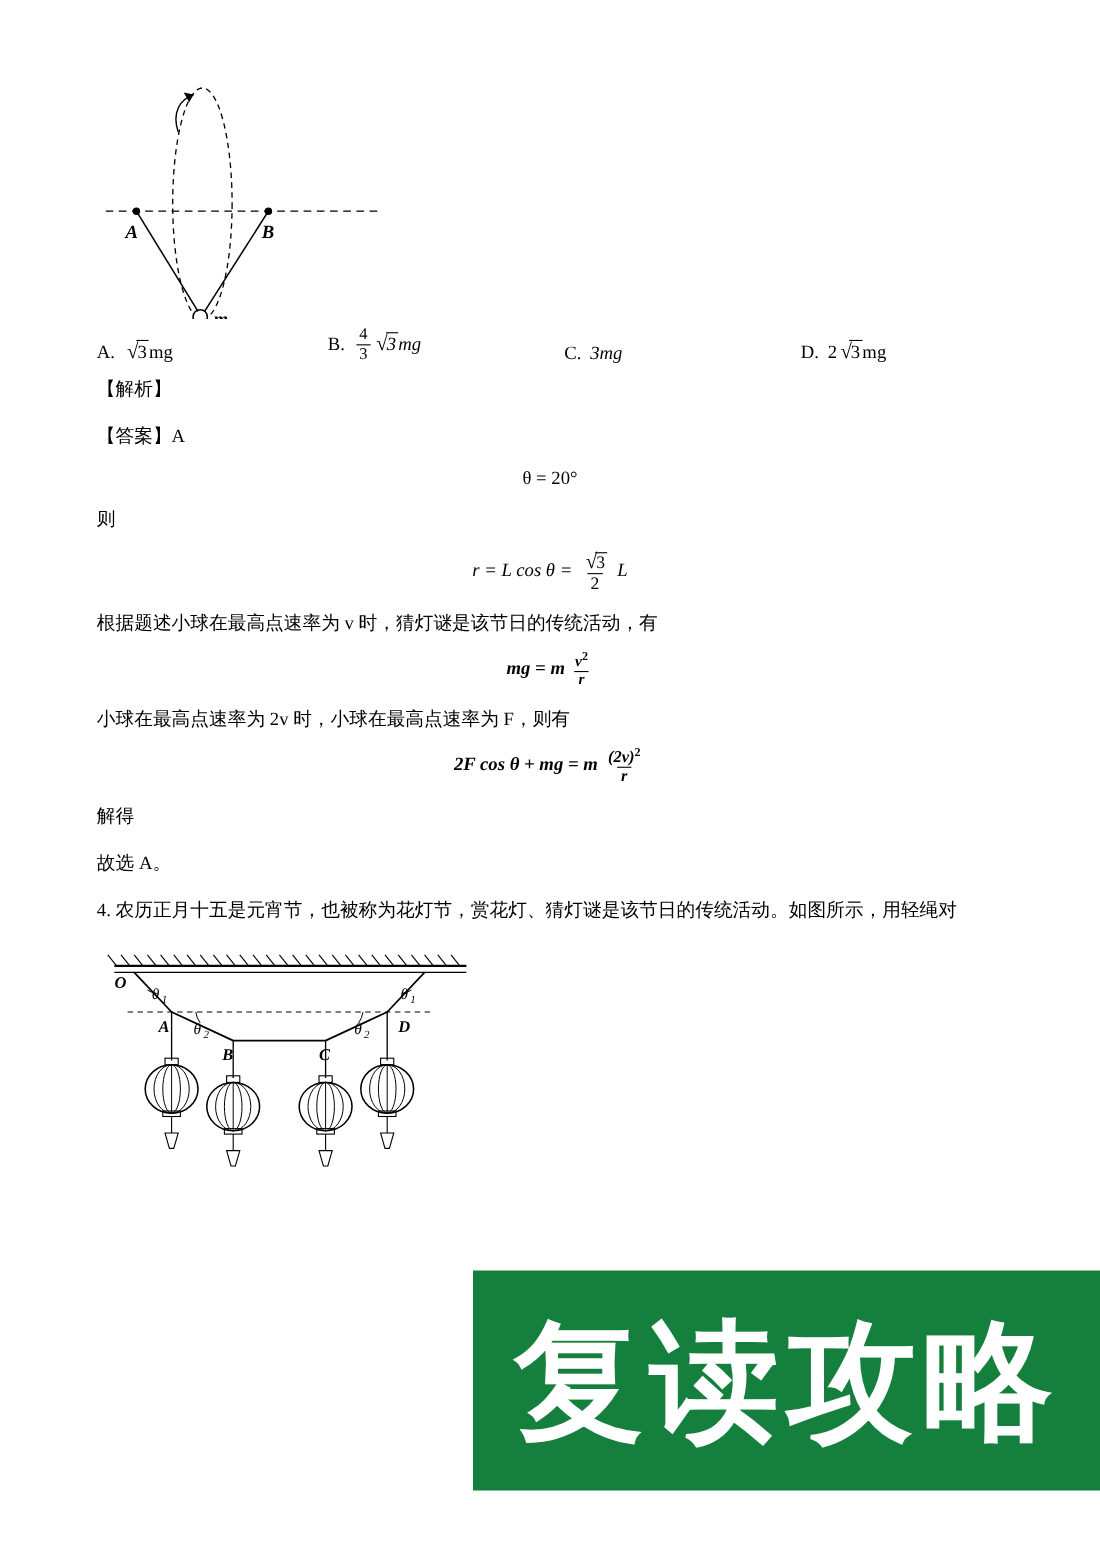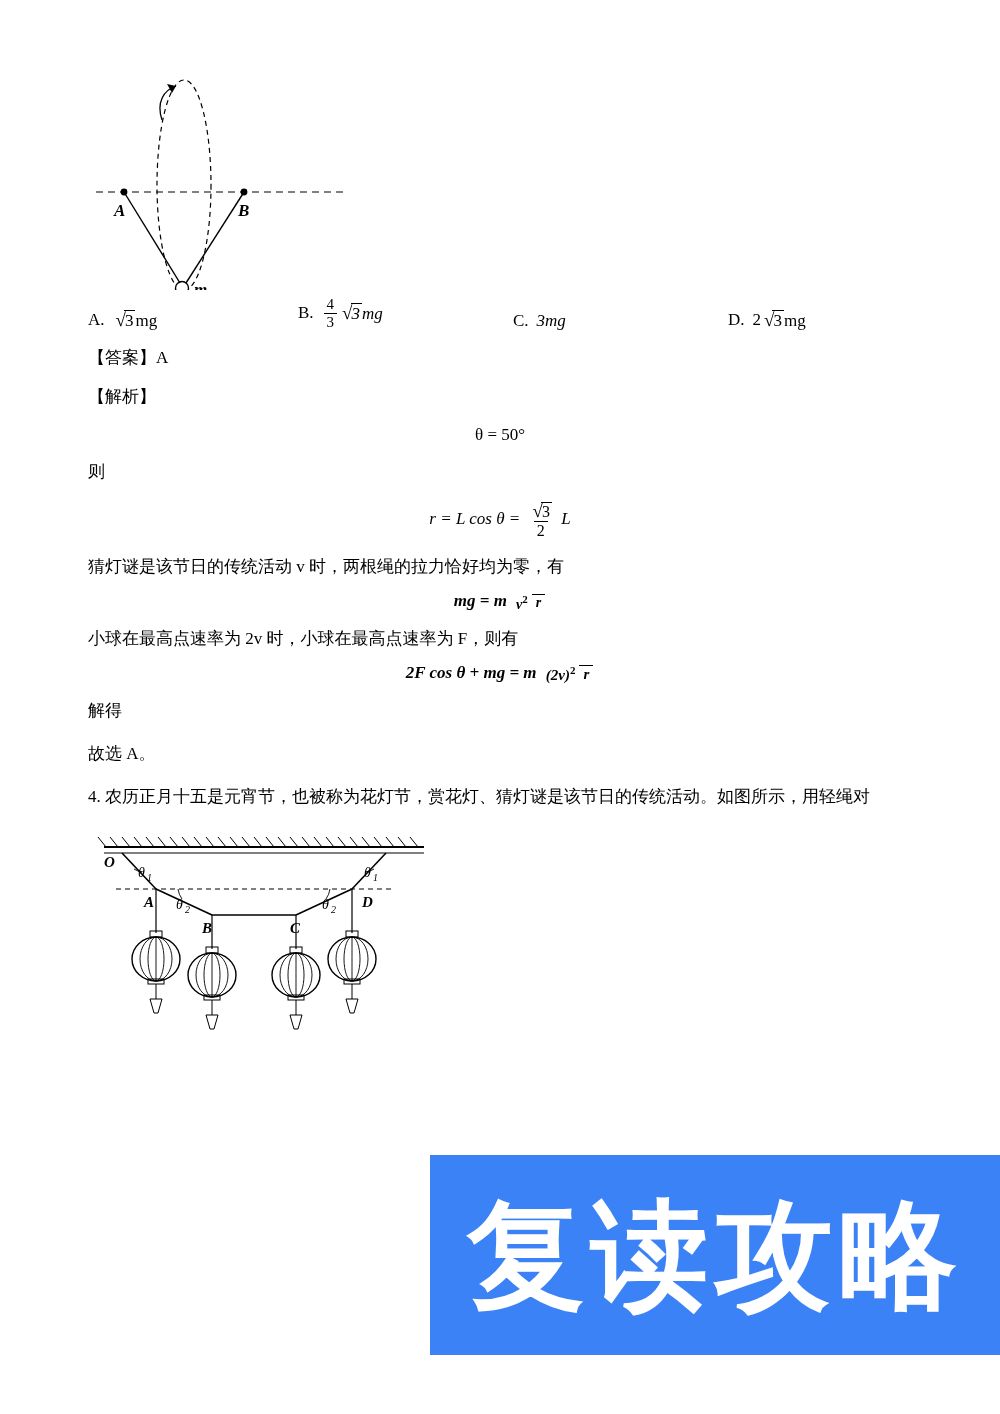--- a/index.html
+++ b/index.html
@@ -88,21 +88,21 @@
   .center-eq {
     text-align: center;
     font-size: 17px;
     margin: 12px 0 6px 0;
     font-family: "Liberation Serif", serif;
   }
   .center-eq.small-gap { margin: 8px 0 4px 0; font-weight: bold; }
 
   .frac-v {
     display: inline-flex;
-    flex-direction: row;
+    flex-direction: column;
     align-items: center;
     vertical-align: middle;
     font-size: 14px;
     line-height: 1.1;
     margin: 0 1px;
   }
   .frac-v .num { padding: 0 4px; }
   .frac-v .den { border-top: 1px solid #000; padding: 0 4px; }
 
   sup.e { font-size: 11px; vertical-align: super; }
@@ -120,21 +120,21 @@
     margin-left: 6px;
   }
 
   
   .banner {
     position: absolute;
     left: 430px;
     top: 1155px;
     width: 570px;
     height: 200px;
-    background: #3b82f6;
+    background: #15803d;
     display: flex;
     align-items: center;
     justify-content: center;
   }
   .banner .txt {
     color: #ffffff;
     font-size: 118px;
     font-weight: bold;
     letter-spacing: 6px;
     font-family: "DejaVu Sans", sans-serif;
@@ -189,37 +189,37 @@
         <span class="lbl">C.</span>
         <span class="ital">3mg</span>
       </div>
       <div class="opt opt-d">
         <span class="lbl">D.</span>
         <span>2</span>
         <span class="sqrt"><span class="radic">√</span><span class="radicand">3</span><span>mg</span></span>
       </div>
     </div>
 
+    <p class="t tight">【解析】</p>
     <p class="t">【答案】A</p>
-    <p class="t tight">【解析】</p>
-
-    <div class="center-eq">θ = 50°</div>
+
+    <div class="center-eq">θ = 20°</div>
 
     <p class="t">则</p>
 
     <div class="center-eq">
       <span class="ital">r = L cos θ =</span>
       <span class="frac" style="font-size:16px;">
         <span class="num"><span class="sqrt"><span class="radic">√</span><span class="radicand">3</span></span></span>
         <span class="den">2</span>
       </span>
       <span class="ital">L</span>
     </div>
 
-    <p class="t">猜灯谜是该节日的传统活动 v 时，两根绳的拉力恰好均为零，有</p>
+    <p class="t">根据题述小球在最高点速率为 v 时，猜灯谜是该节日的传统活动，有</p>
 
     <div class="center-eq small-gap">
       <span class="ital">mg = m</span>
       <span class="frac-v">
         <span class="num"><span class="ital">v</span><sup class="e">2</sup></span>
         <span class="den ital">r</span>
       </span>
     </div>
 
     <p class="t">小球在最高点速率为 2v 时，小球在最高点速率为 F，则有</p>

